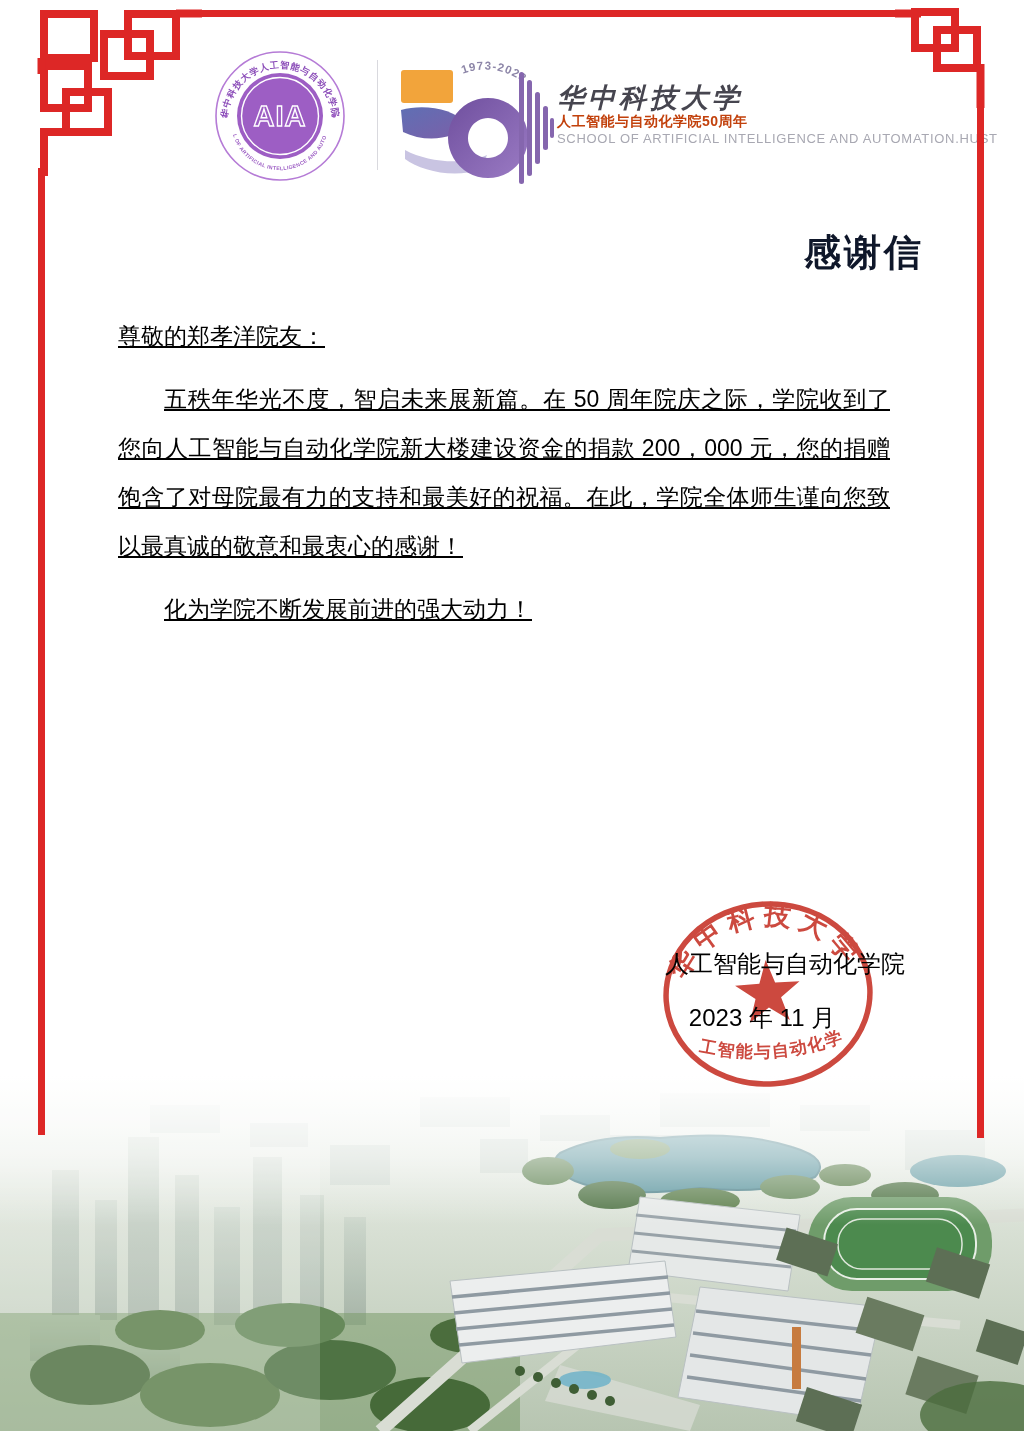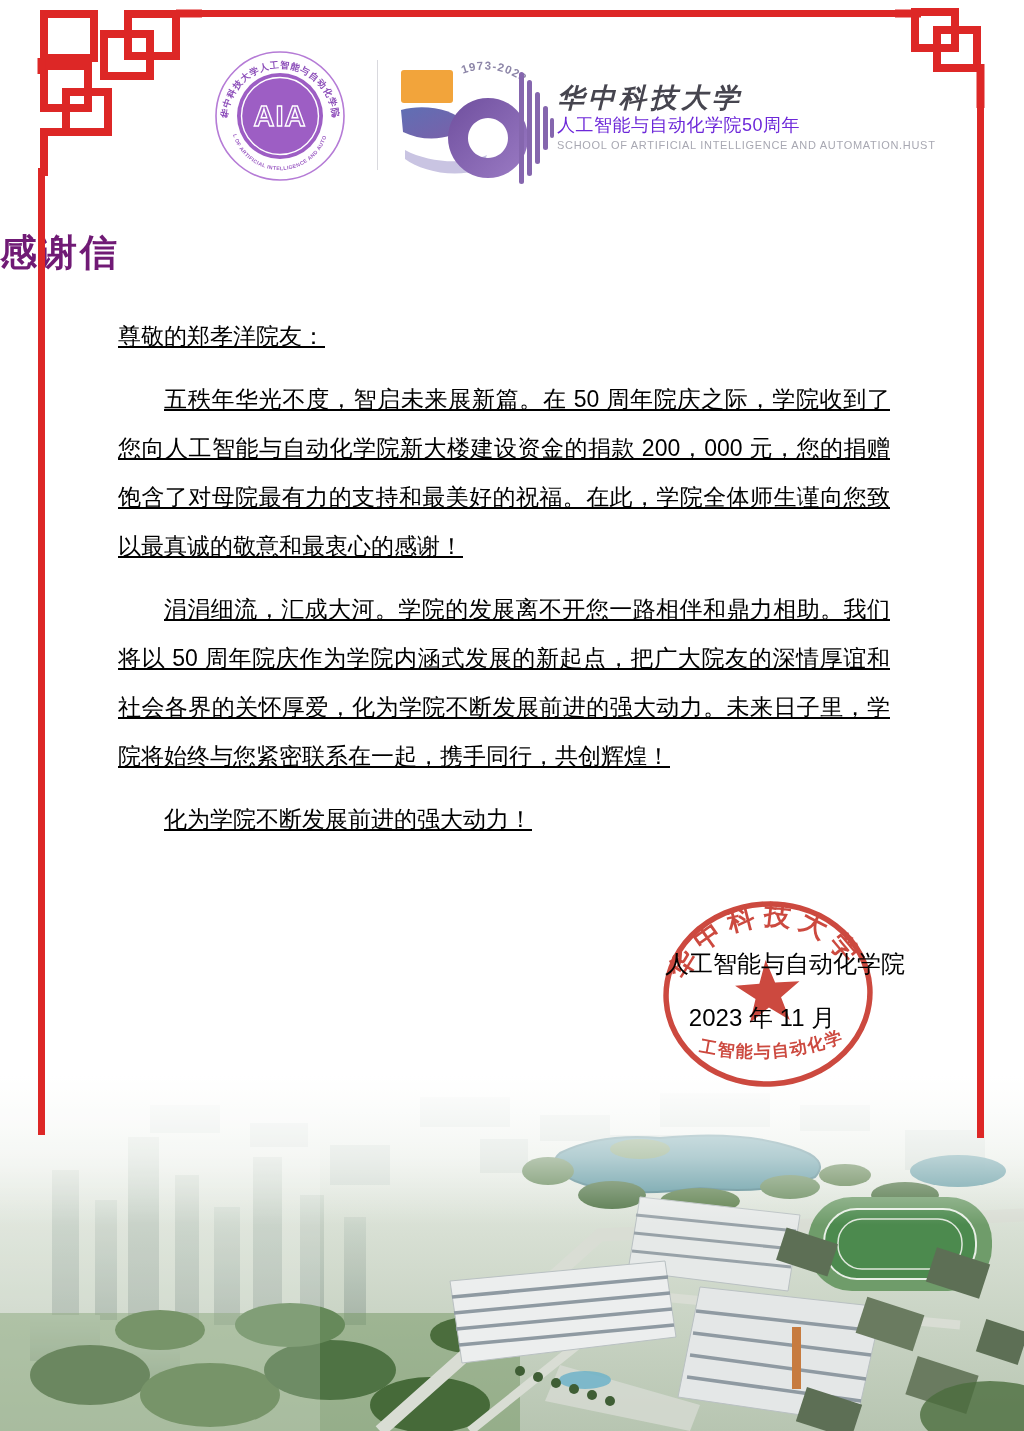--- a/index.html
+++ b/index.html
@@ -13,26 +13,26 @@
   .border-line{position:absolute;background:#DD2726;z-index:4;}
   #top-line{left:192px;top:10px;width:728px;height:7px;}
   #left-line{left:38px;top:168px;width:7px;height:967px;}
   #right-line{left:977px;top:96px;width:7px;height:1042px;}
   .corner-svg{position:absolute;z-index:4;}
   
   .logo-svg{position:absolute;z-index:3;}
   #logo-divider{position:absolute;left:377px;top:60px;width:1px;height:110px;background:#d9d9de;z-index:3;}
   .anniv-text{position:absolute;left:557px;z-index:3;}
   #anniv-script{top:80px;font-family:"DejaVu Serif","Liberation Serif",serif;font-style:italic;font-weight:700;font-size:27px;letter-spacing:4px;color:#46454f;}
-  #anniv-line{top:113px;font-weight:400;font-size:18px;letter-spacing:.5px;color:#6d28d9;}
-  #anniv-english{top:139px;font-size:11px;letter-spacing:.7px;color:#a8a8b2;}
+  #anniv-line{top:113px;font-weight:700;font-size:14px;letter-spacing:.5px;color:#c2410c;}
+  #anniv-english{top:131px;font-size:13px;letter-spacing:.7px;color:#a8a8b2;}
   
   .letter-title{
     position:absolute;left:0;top:228px;width:924px;margin:0;z-index:3;
-    text-align:left;font-size:37px;font-weight:700;letter-spacing:3px;color:#701a75;
+    text-align:right;font-size:37px;font-weight:700;letter-spacing:3px;color:#0f172a;
   }
   .letter-body{
     position:absolute;left:118px;top:312px;width:788px;z-index:3;
     font-size:23px;line-height:49px;text-align:justify;color:#000;text-decoration:underline;
   }
   .letter-body .salutation{margin:0;}
   .letter-body p.para{margin:14px 16px 0 0;text-indent:2em;}
   .signature-block{position:absolute;right:119px;top:948px;width:286px;z-index:3;font-size:24px;color:#000;}
   .signature-block .sig-name{text-align:right;margin:0;}
   .signature-block .sig-date{text-align:center;margin:22px 0 0 0;}
@@ -127,21 +127,20 @@
 
   <div id="anniv-script" class="anniv-text">华中科技大学</div>
   <div id="anniv-line" class="anniv-text">人工智能与自动化学院50周年</div>
   <div id="anniv-english" class="anniv-text">SCHOOL OF ARTIFICIAL INTELLIGENCE AND AUTOMATION.HUST</div>
 
   <h1 class="letter-title">感谢信</h1>
 
   <div class="letter-body">
     <p class="salutation">尊敬的郑孝洋院友：</p>
     <p class="para">五秩年华光不度，智启未来展新篇。在 50 周年院庆之际，学院收到了您向人工智能与自动化学院新大楼建设资金的捐款 200，000 元，您的捐赠饱含了对母院最有力的支持和最美好的祝福。在此，学院全体师生谨向您致以最真诚的敬意和最衷心的感谢！</p>
-    <p class="para">涓涓细流，汇成大河。学院的发展离不开您一路相伴和鼎力相助。我们将以 50 周年院庆作为学院内涵式发展的新起点，把广大院友的深情厚谊和社会各界的关怀厚爱，化为学院不断发展前进的强大动力。未来日子里，学院将始终与您紧密联系在一起，携手同行，共创辉煌！</p>
     <p class="para">化为学院不断发展前进的强大动力！</p>
   </div>
 
   <div class="signature-block">
     <p class="sig-name">人工智能与自动化学院</p>
     <p class="sig-date">2023 年 11 月</p>
   </div>
 
   <svg id="seal" width="216" height="192" viewBox="0 0 216 192">
     <defs>

